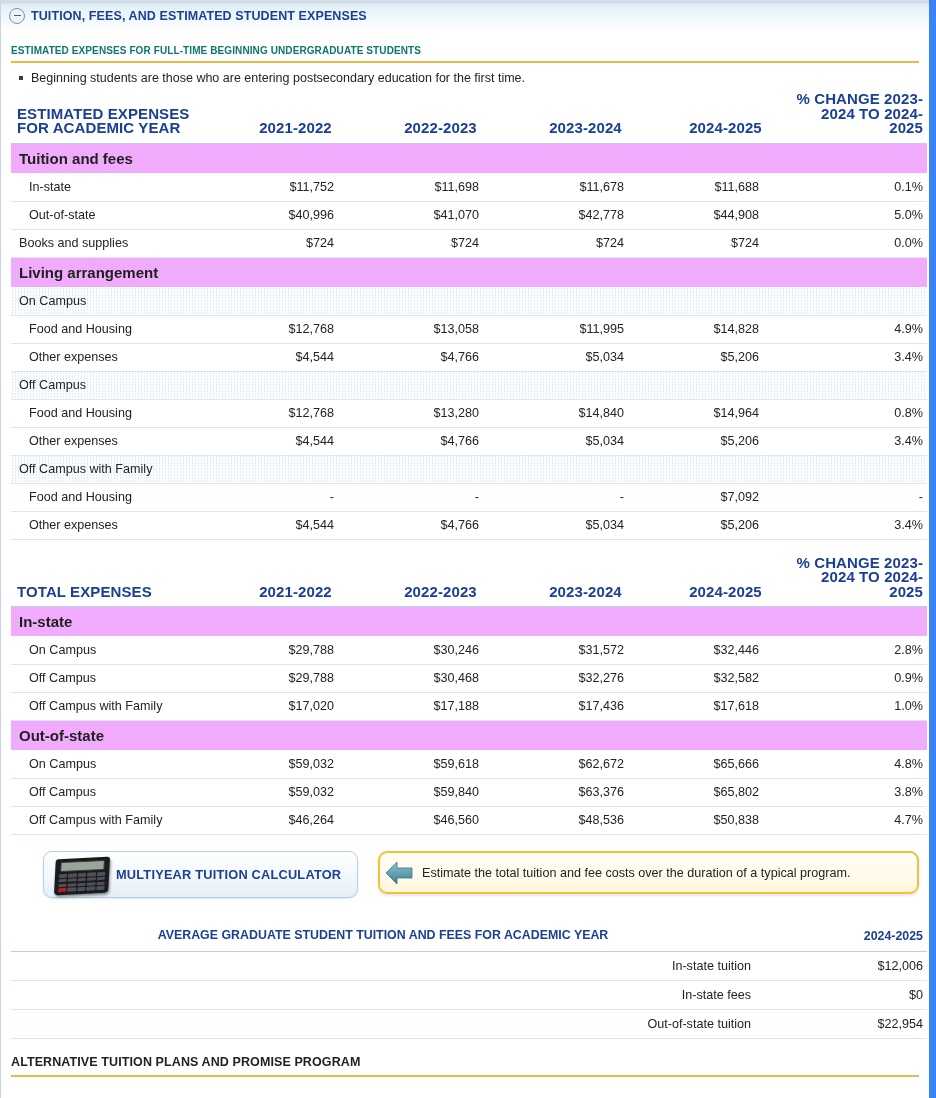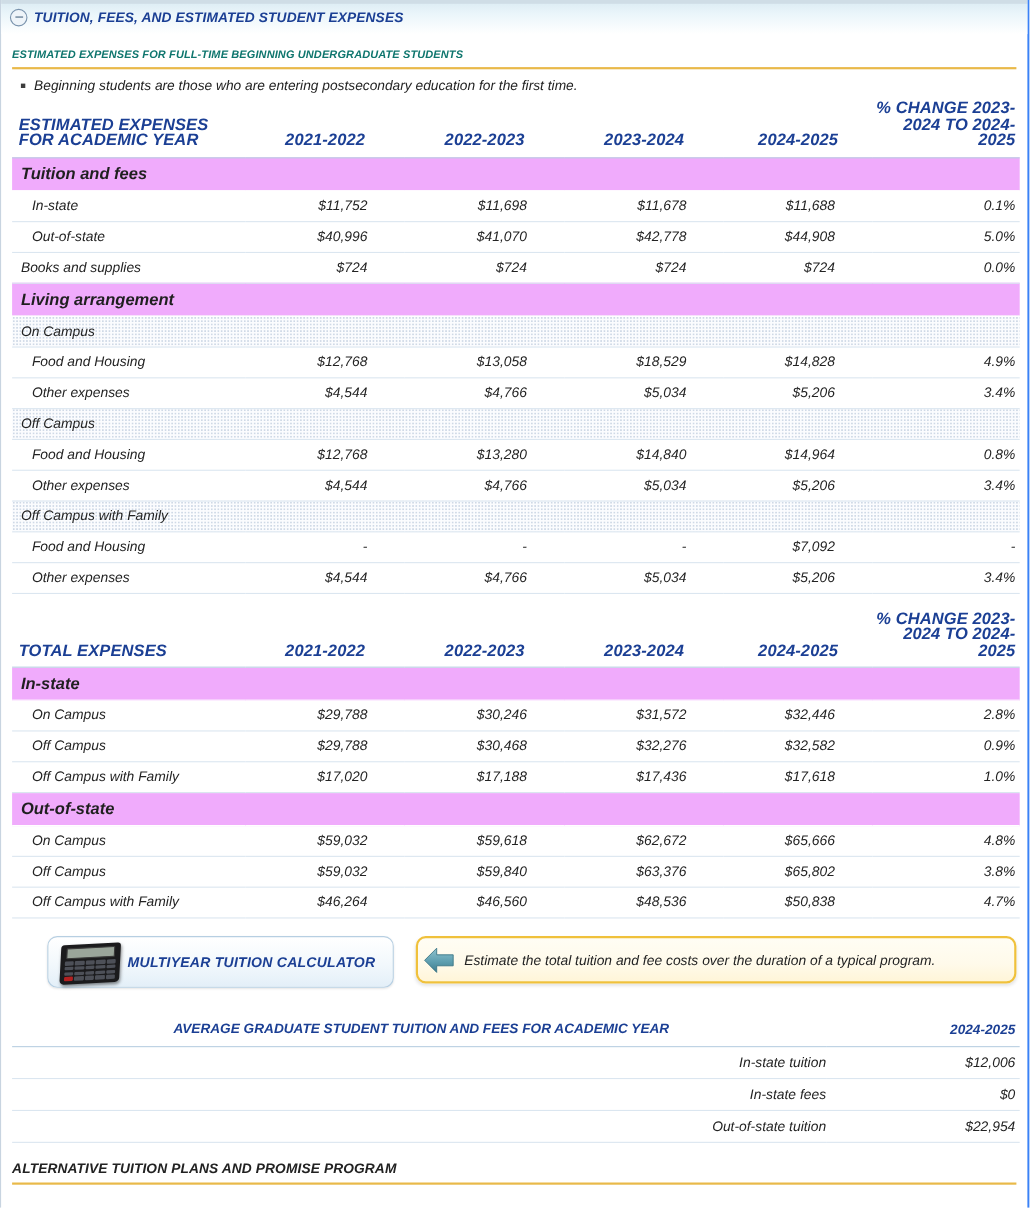--- a/index.html
+++ b/index.html
@@ -15,23 +15,22 @@
     color: #222222;
     overflow: hidden;
   }
 
   .page {
     position: relative;
     width: 936px;
     height: 1098px;
     box-sizing: border-box;
     border-left: 1px solid #c8d4e0;
-    border-right: 2px solid #3b82f6;
+    border-right: 7px solid #3b82f6;
     background: #ffffff;
-    font-style: italic;
   }
 
   
   .section-bar {
     position: relative;
     height: 31px;
     background: linear-gradient(to bottom, #cfdde6 0px, #cfdde6 3px, #dfeef5 4px, #eaf5fa 40%, #ffffff 100%);
     border-bottom: 0;
     display: flex;
     align-items: center;
@@ -385,21 +384,21 @@
         <tr class="group">
           <td colspan="6">Living arrangement</td>
         </tr>
         <tr class="sub">
           <td colspan="6">On Campus</td>
         </tr>
         <tr class="data">
           <td class="lbl">Food and Housing</td>
           <td class="num">$12,768</td>
           <td class="num">$13,058</td>
-          <td class="num">$18,529</td>
+          <td class="num">$11,995</td>
           <td class="num">$14,828</td>
           <td class="pct">4.9%</td>
         </tr>
         <tr class="data">
           <td class="lbl">Other expenses</td>
           <td class="num">$4,544</td>
           <td class="num">$4,766</td>
           <td class="num">$5,034</td>
           <td class="num">$5,206</td>
           <td class="pct">3.4%</td>

